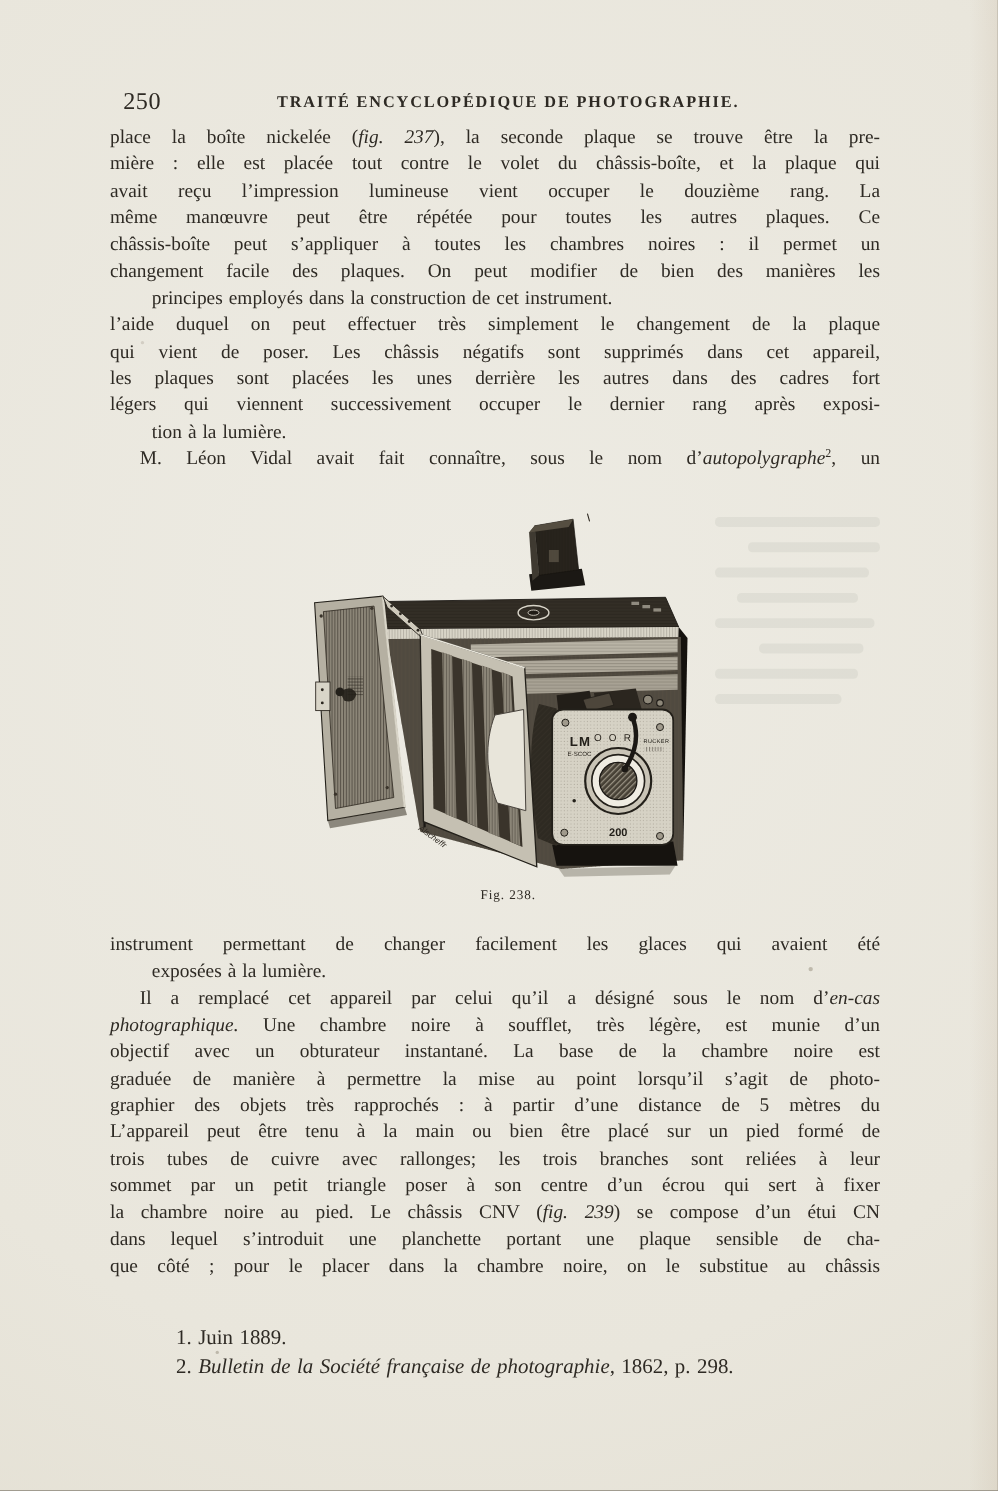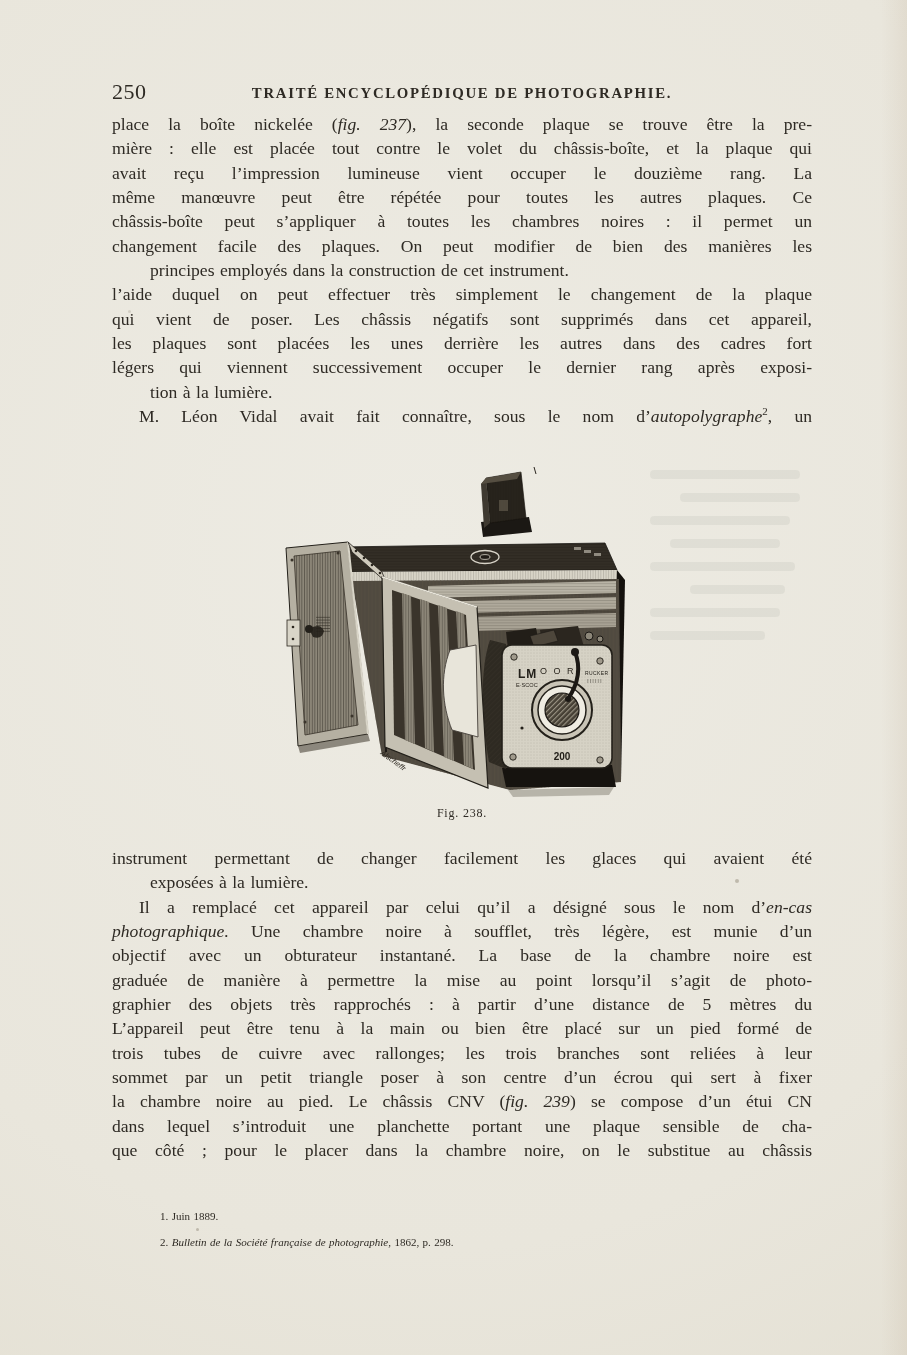--- a/index.html
+++ b/index.html
@@ -18,42 +18,42 @@
       rgba(185,150,105,.35) 62%, #7c5635 82%, #2b1508 92%, #0a0502 100%);
   }
   .speck{position:absolute;border-radius:50%;background:#9a9384;opacity:.55;}
 
   .pagenum{position:absolute;left:112px;top:79px;font-size:22px;letter-spacing:.5px;}
   .running-title{
     position:absolute;left:112px;top:85px;width:700px;text-align:center;
     font-size:14.8px;font-weight:700;letter-spacing:1.7px;
   }
 
-  .col{position:absolute;left:112px;width:700px;}
+  .col{position:absolute;left:100px;width:700px;}
   .block1{top:112px;}
   .block2{top:846px;}
   .line{
     font-size:17.6px;line-height:24.35px;height:24.35px;
     text-align:justify;text-align-last:justify;word-spacing:.06em;
   }
   .line.nj{text-align-last:left;margin-left:38px;}
   .line.ind{text-indent:27px;}
   .it{font-style:italic;}
   .sup{vertical-align:super;font-size:62%;line-height:0;}
 
   .fig{position:absolute;left:278px;top:460px;width:370px;height:345px;}
   .fig-caption{
     position:absolute;left:112px;top:806px;width:700px;text-align:center;
     font-size:12px;letter-spacing:.8px;
   }
   svg text{font-family:"Liberation Sans","DejaVu Sans",sans-serif;}
 
   .footnotes{position:absolute;left:122px;top:1204px;width:690px;}
   .footnotes .line{
-    font-size:11px;line-height:25.5px;height:25.5px;
+    font-size:19px;line-height:25.5px;height:25.5px;
     text-align:left;text-align-last:left;
   }
 
   .bleed{position:absolute;pointer-events:none;opacity:.07;}
   .bleed div{height:9px;border-radius:4px;background:#55604e;margin-bottom:14px;}
 </style>
 </head>
 <body>
 
 <div class="scan">

